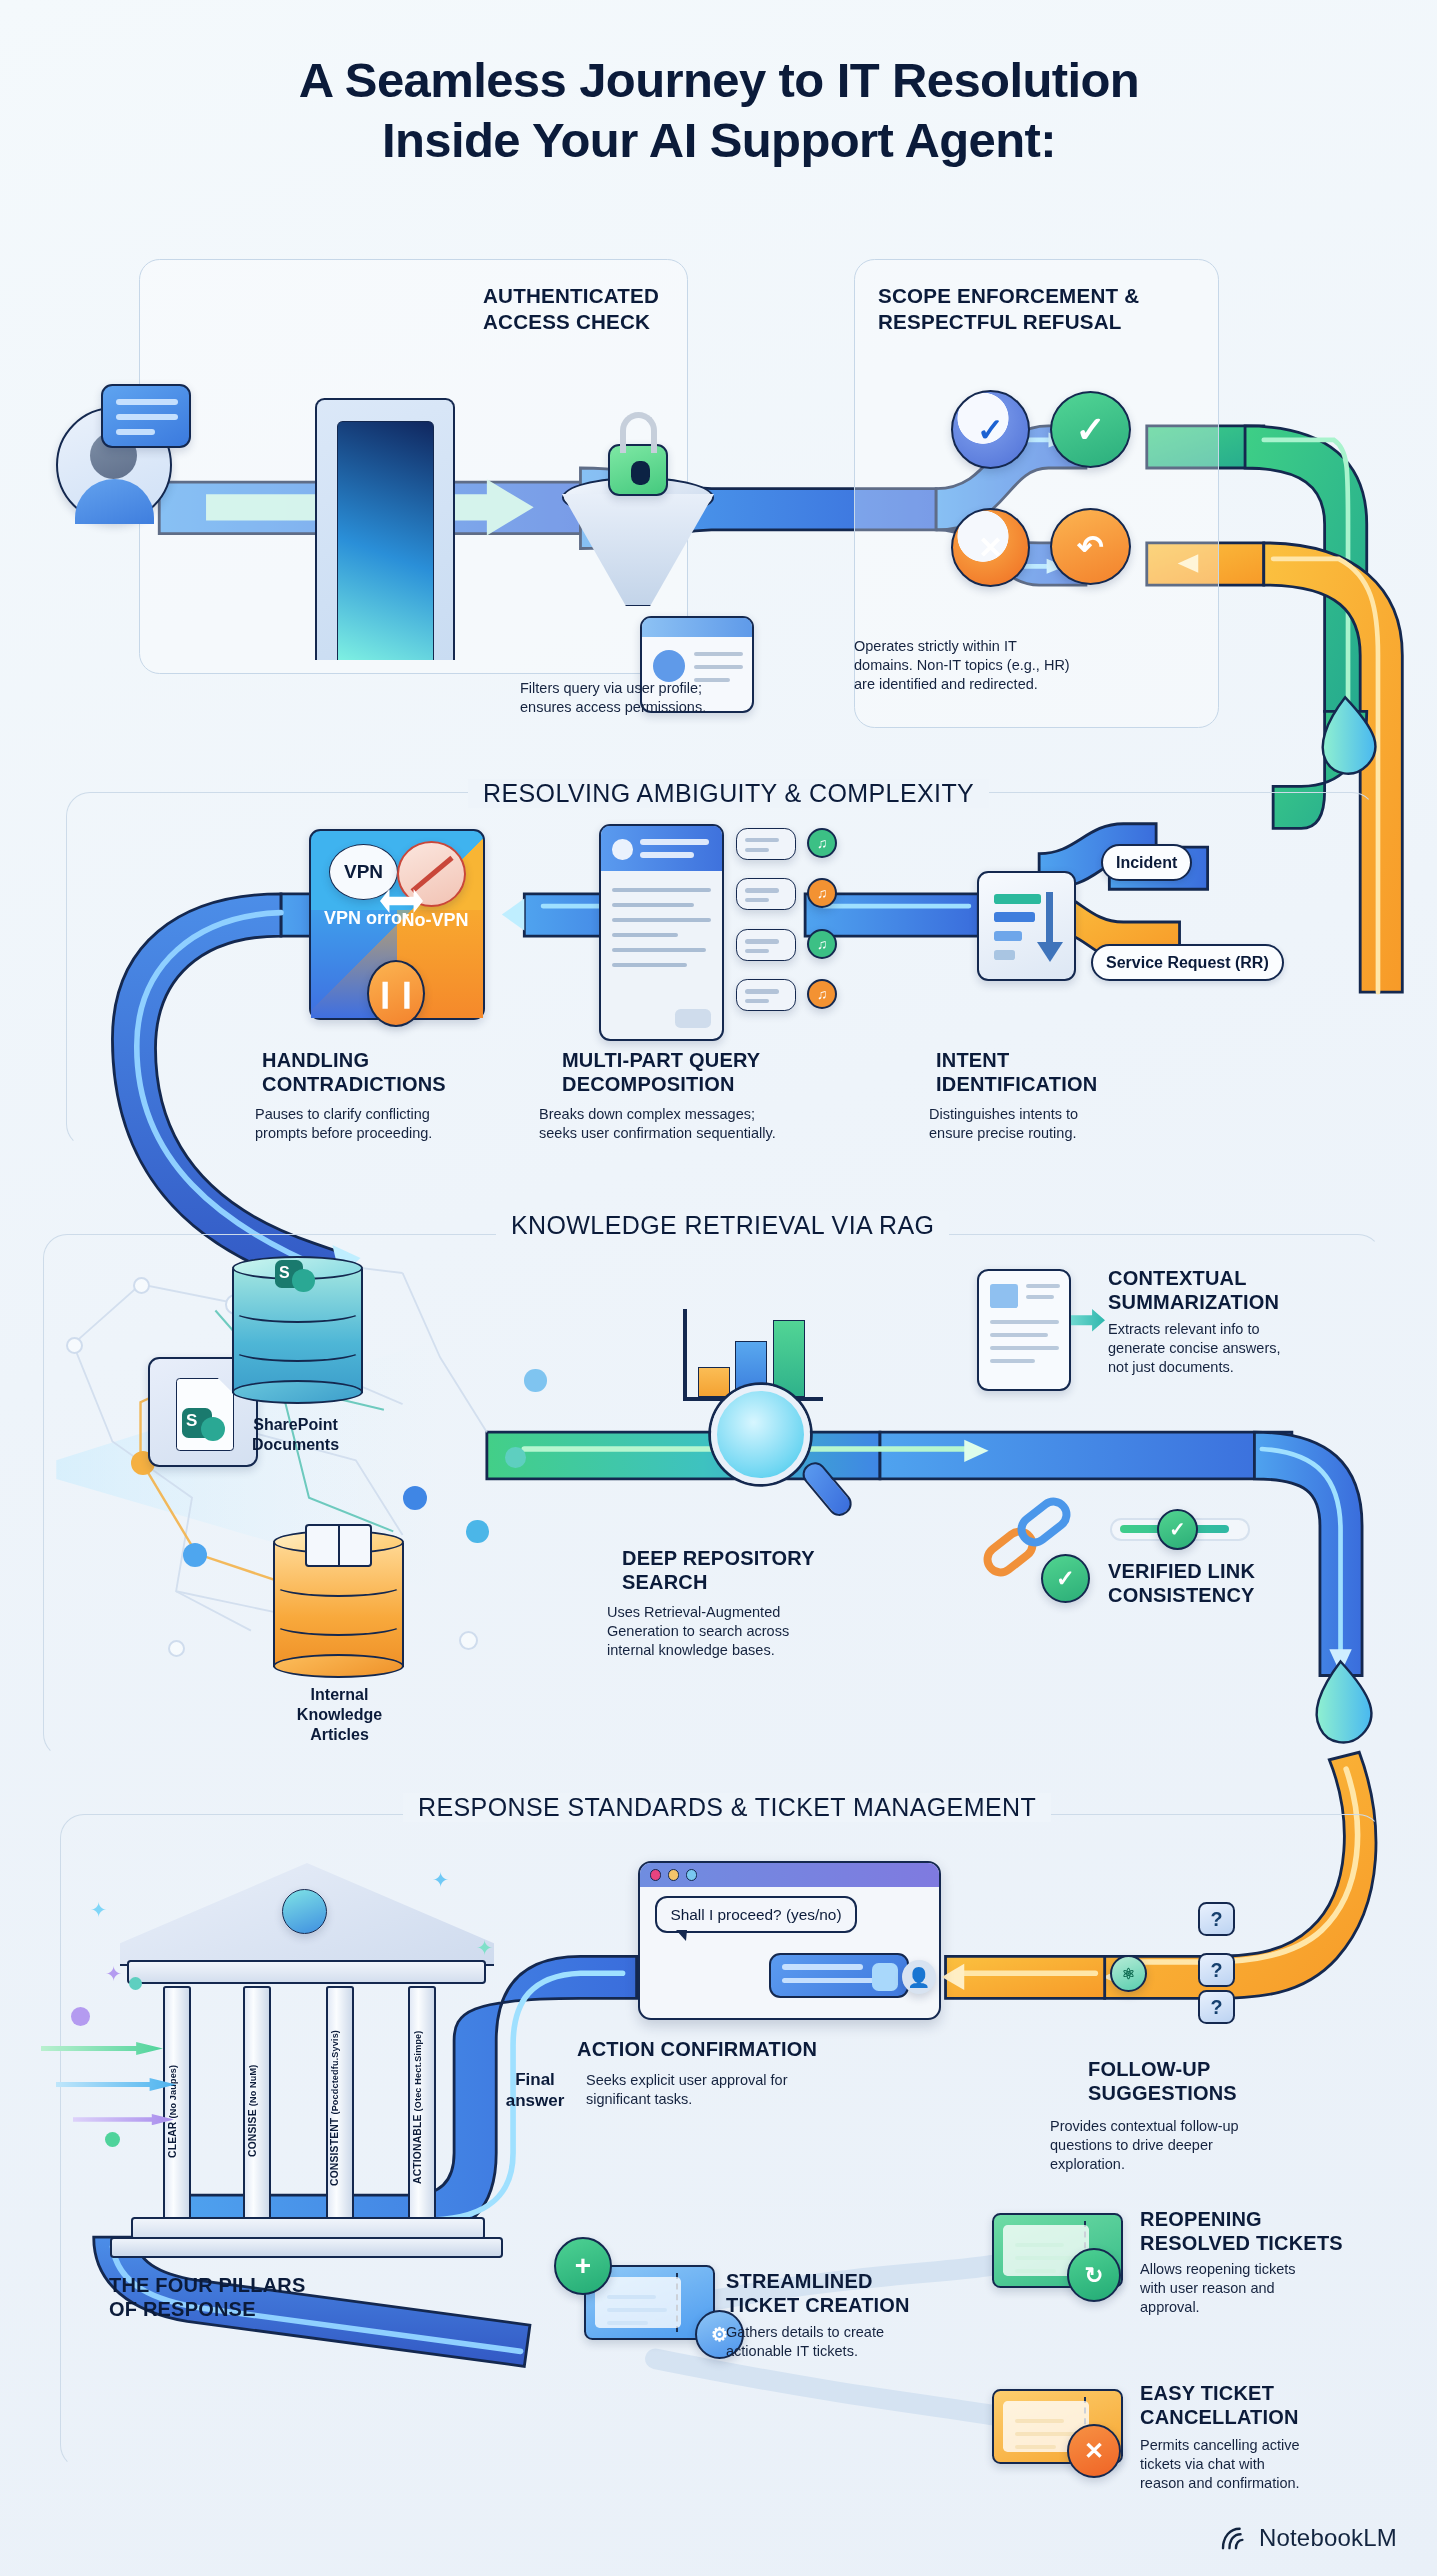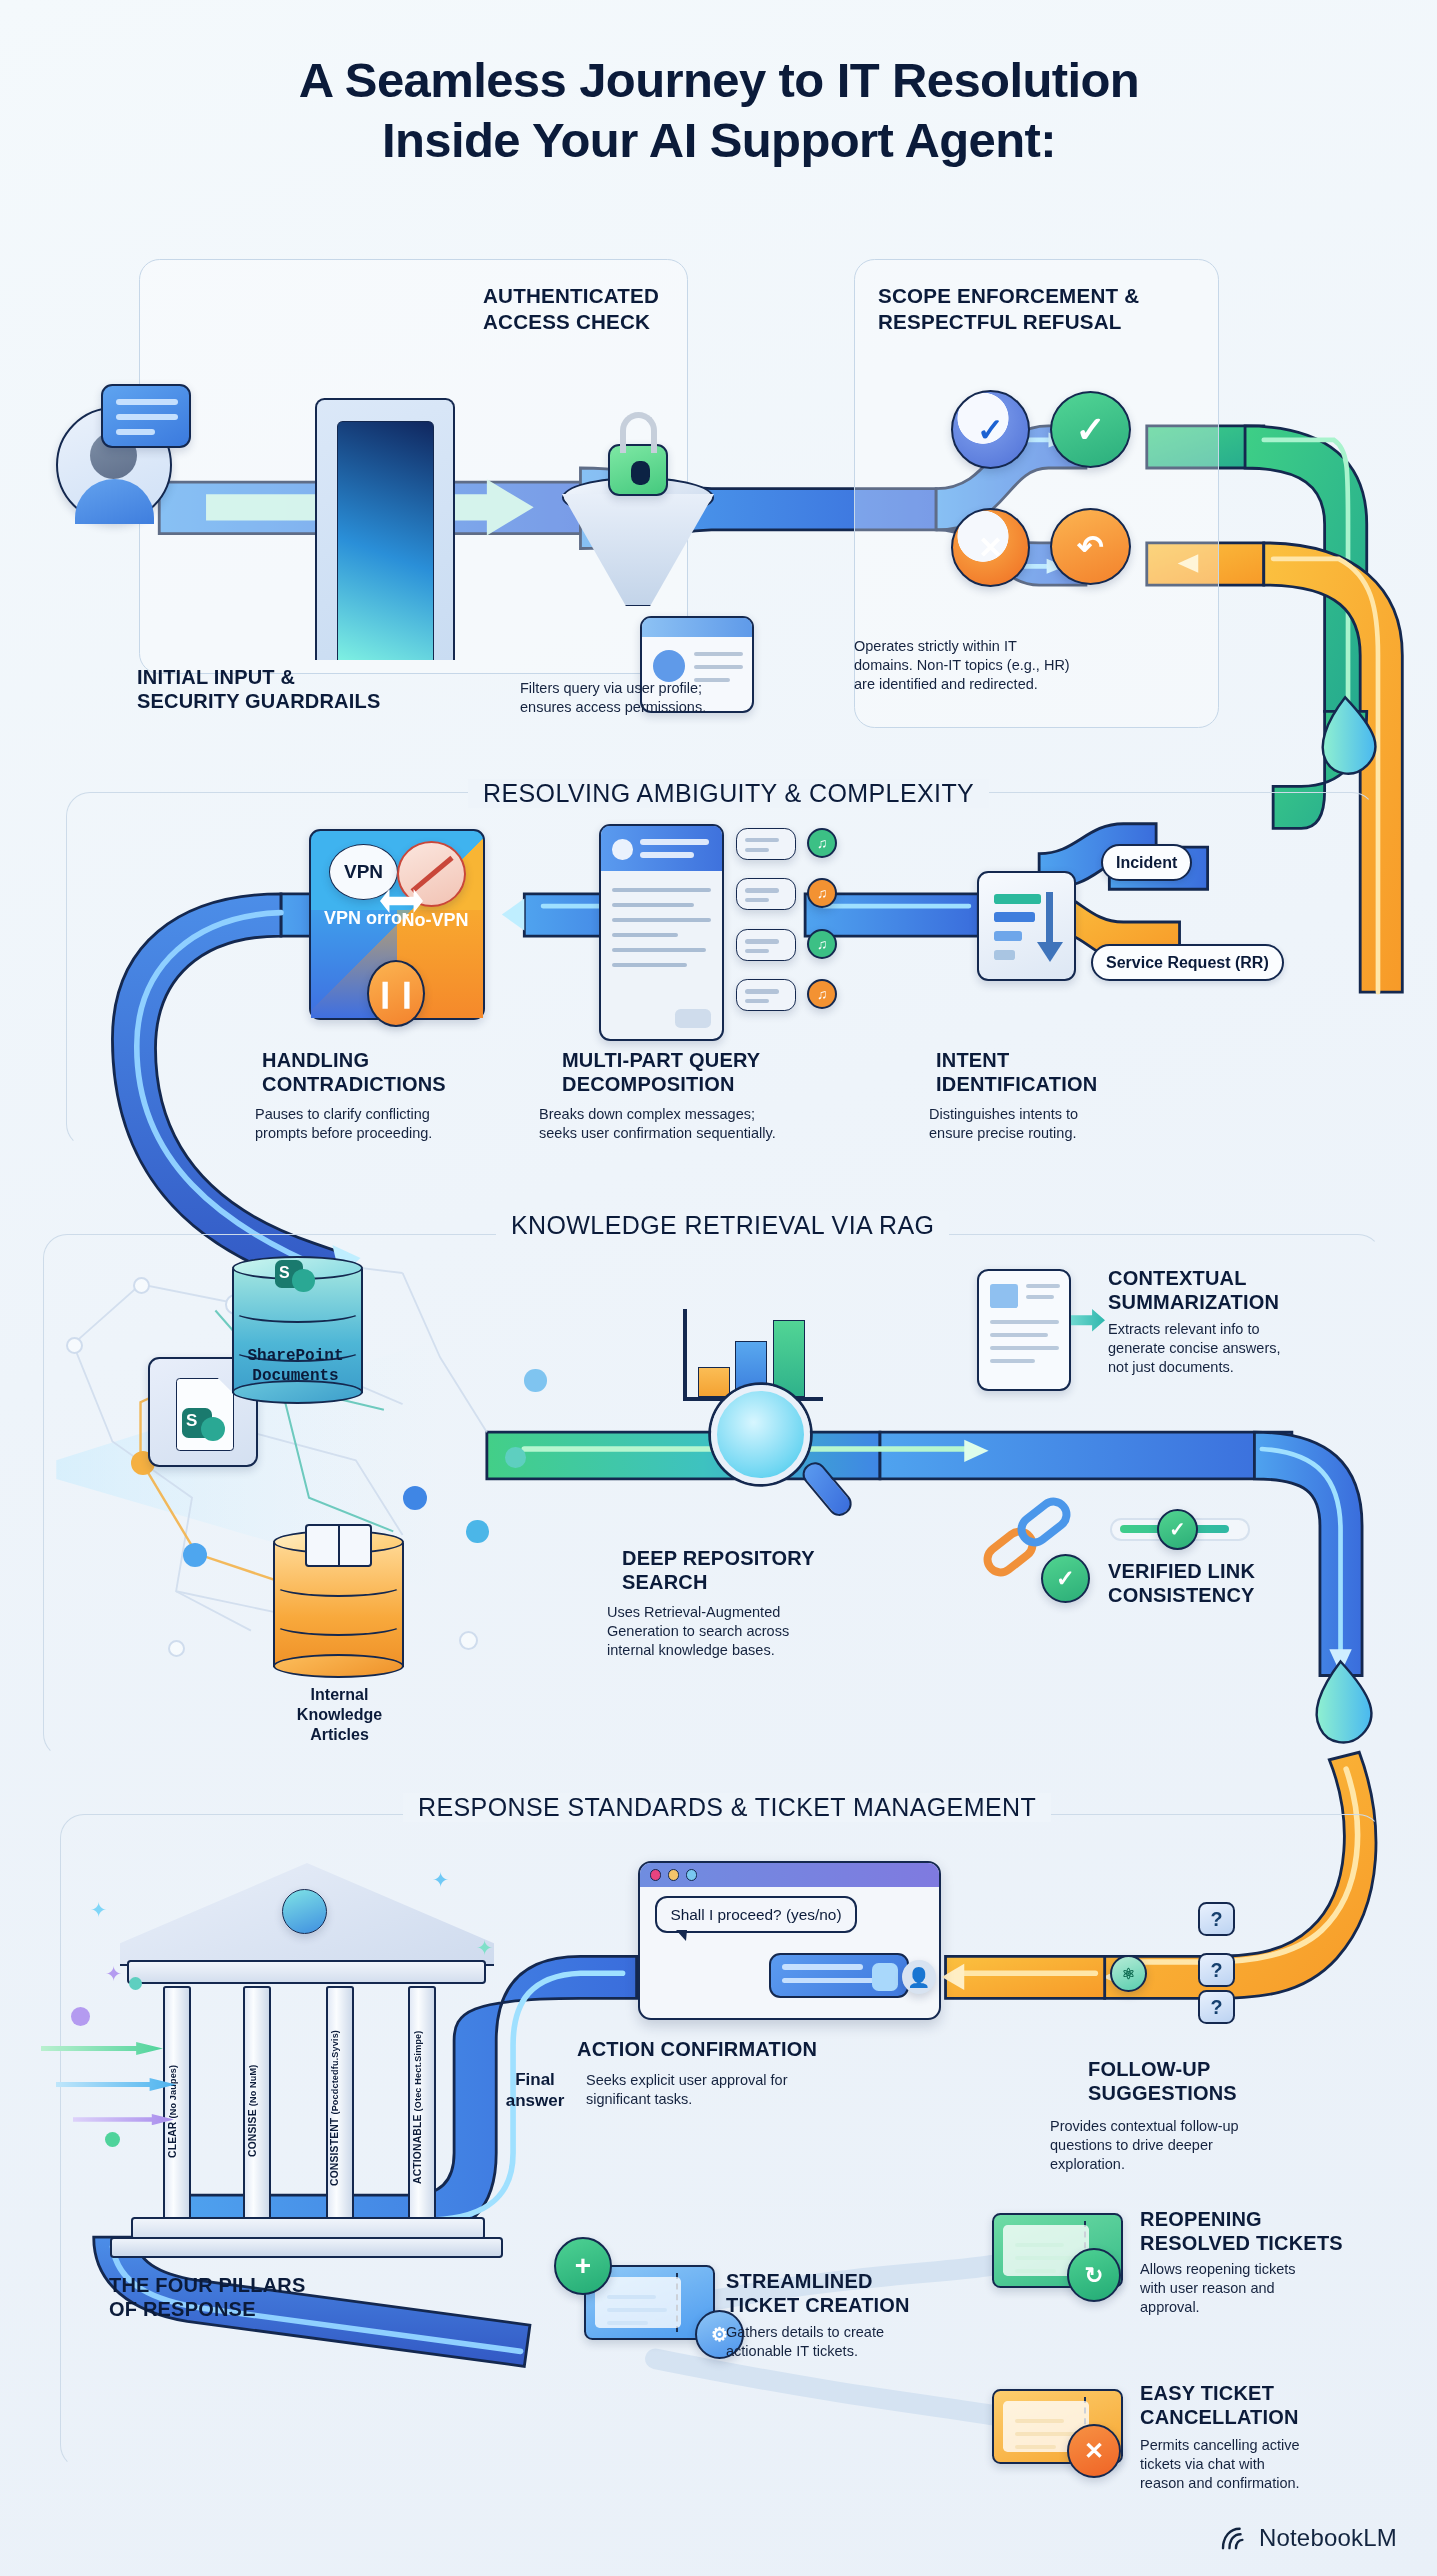--- a/index.html
+++ b/index.html
@@ -359,24 +359,20 @@
   <div class="card" style="left:640px; top:616px; width:114px; height:97px; background:#f6f9fd;">
     <div style="position:absolute; left:0; top:0; right:0; height:19px;
                 background:linear-gradient(90deg,#8dc2f4,#5f9ae9); border-radius:8.4px 8.4px 0 0;"></div>
     <div style="position:absolute; left:11.2px; top:32px; width:32px; height:32px; border-radius:50%;
                 background:#5f9ae9;"></div>
     <div class="tl" style="left:52px; top:34px; width:49px; background:#b7c6d8;"></div>
     <div class="tl" style="left:52px; top:47px; width:49px; background:#b7c6d8;"></div>
     <div class="tl" style="left:52px; top:60px; width:36px; background:#b7c6d8;"></div>
   </div>
 
-  <div class="node-title ctr" style="left:137px; top:665px; width:384px;">
-    <span style="white-space:pre-line">INITIAL INPUT &amp;
-SECURITY GUARDRAILS</span>
-  </div>
   <div class="node-desc ctr" style="left:520px; top:679px; width:309px;">
     <span style="white-space:pre-line">Filters query via user profile;
 ensures access permissions.</span>
   </div>
   <div class="node-desc ctr" style="left:854px; top:637px; width:365px;">
     <span style="white-space:pre-line">Operates strictly within IT
 domains. Non-IT topics (e.g., HR)
 are identified and redirected.</span>
   </div>
 
@@ -541,21 +537,21 @@
     <div class="ring" style="top:0; background:linear-gradient(160deg,#ccf6ef,#86d9e2);"></div>
     <div class="ring" style="top:43px; background:transparent; border-bottom-color:#14284f;
          border-top-color:transparent; border-left-color:transparent; border-right-color:transparent;"></div>
     <div class="ring" style="top:82px; background:transparent; border-bottom-color:#14284f;
          border-top-color:transparent; border-left-color:transparent; border-right-color:transparent;"></div>
     <div class="ring" style="top:124px; background:linear-gradient(160deg,#69c6dc,#3c9ecb);"></div>
     <div style="position:absolute; left:43px; top:3.7px; width:28px; height:28px; border-radius:6.6px; background:#1a7a6e;"></div>
     <div style="position:absolute; left:60px; top:13px; width:22.5px; height:22.5px; border-radius:50%; background:#2aa894;"></div>
     <div style="position:absolute; left:47px; top:7.5px; color:#fff; font-size:16px; font-weight:700;">S</div>
   </div>
-  <div class="lbl-sm" style="left:183px; top:1347px; width:225px; white-space:pre-line;font-family:Liberation Mono, monospace;">SharePoint
+  <div class="lbl-sm" style="left:183px; top:1415px; width:225px; white-space:pre-line;">SharePoint
 Documents</div>
 
   <div class="db" style="left:273px; top:1530px; width:131px; height:150px;">
     <div class="body" style="top:13px; height:124px;
          background:linear-gradient(180deg,#ffd893,#f8a93c 60%,#ef9128);"></div>
     <div class="ring" style="top:0; background:linear-gradient(160deg,#ffeec2,#ffc96c);"></div>
     <div class="ring" style="top:43px; background:transparent; border-bottom-color:#14284f;
          border-top-color:transparent; border-left-color:transparent; border-right-color:transparent;"></div>
     <div class="ring" style="top:82px; background:transparent; border-bottom-color:#14284f;
          border-top-color:transparent; border-left-color:transparent; border-right-color:transparent;"></div>

